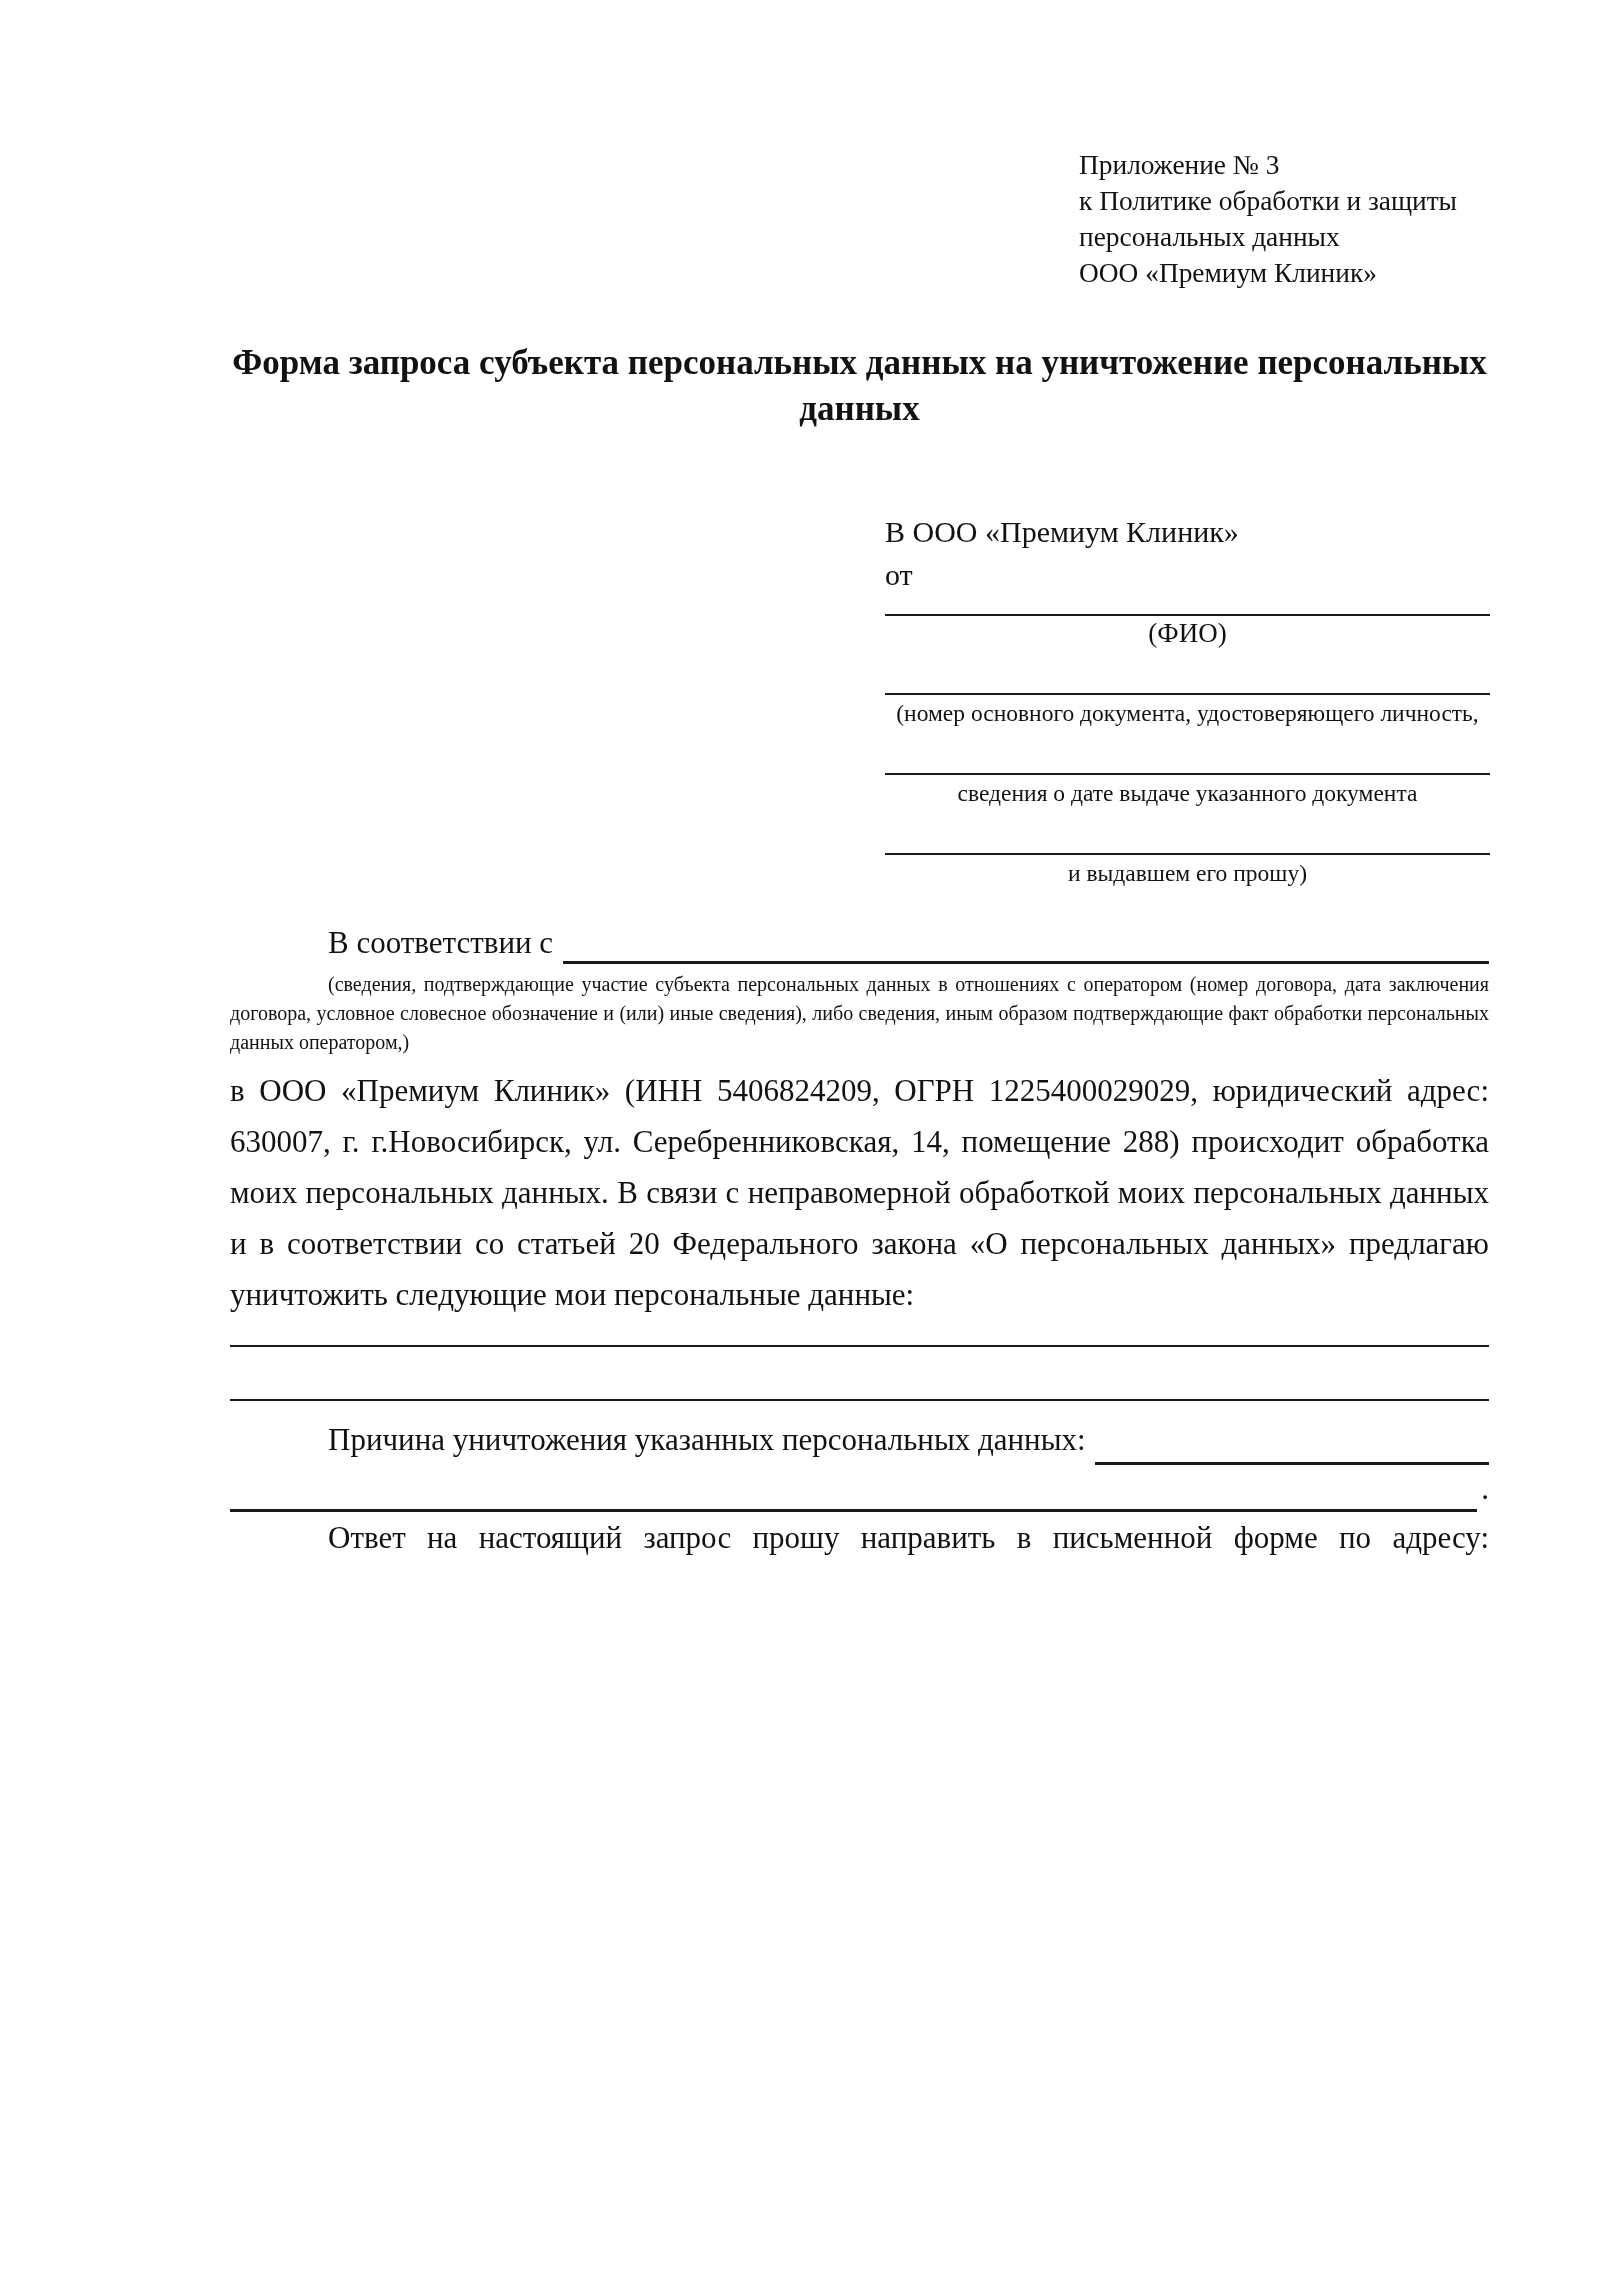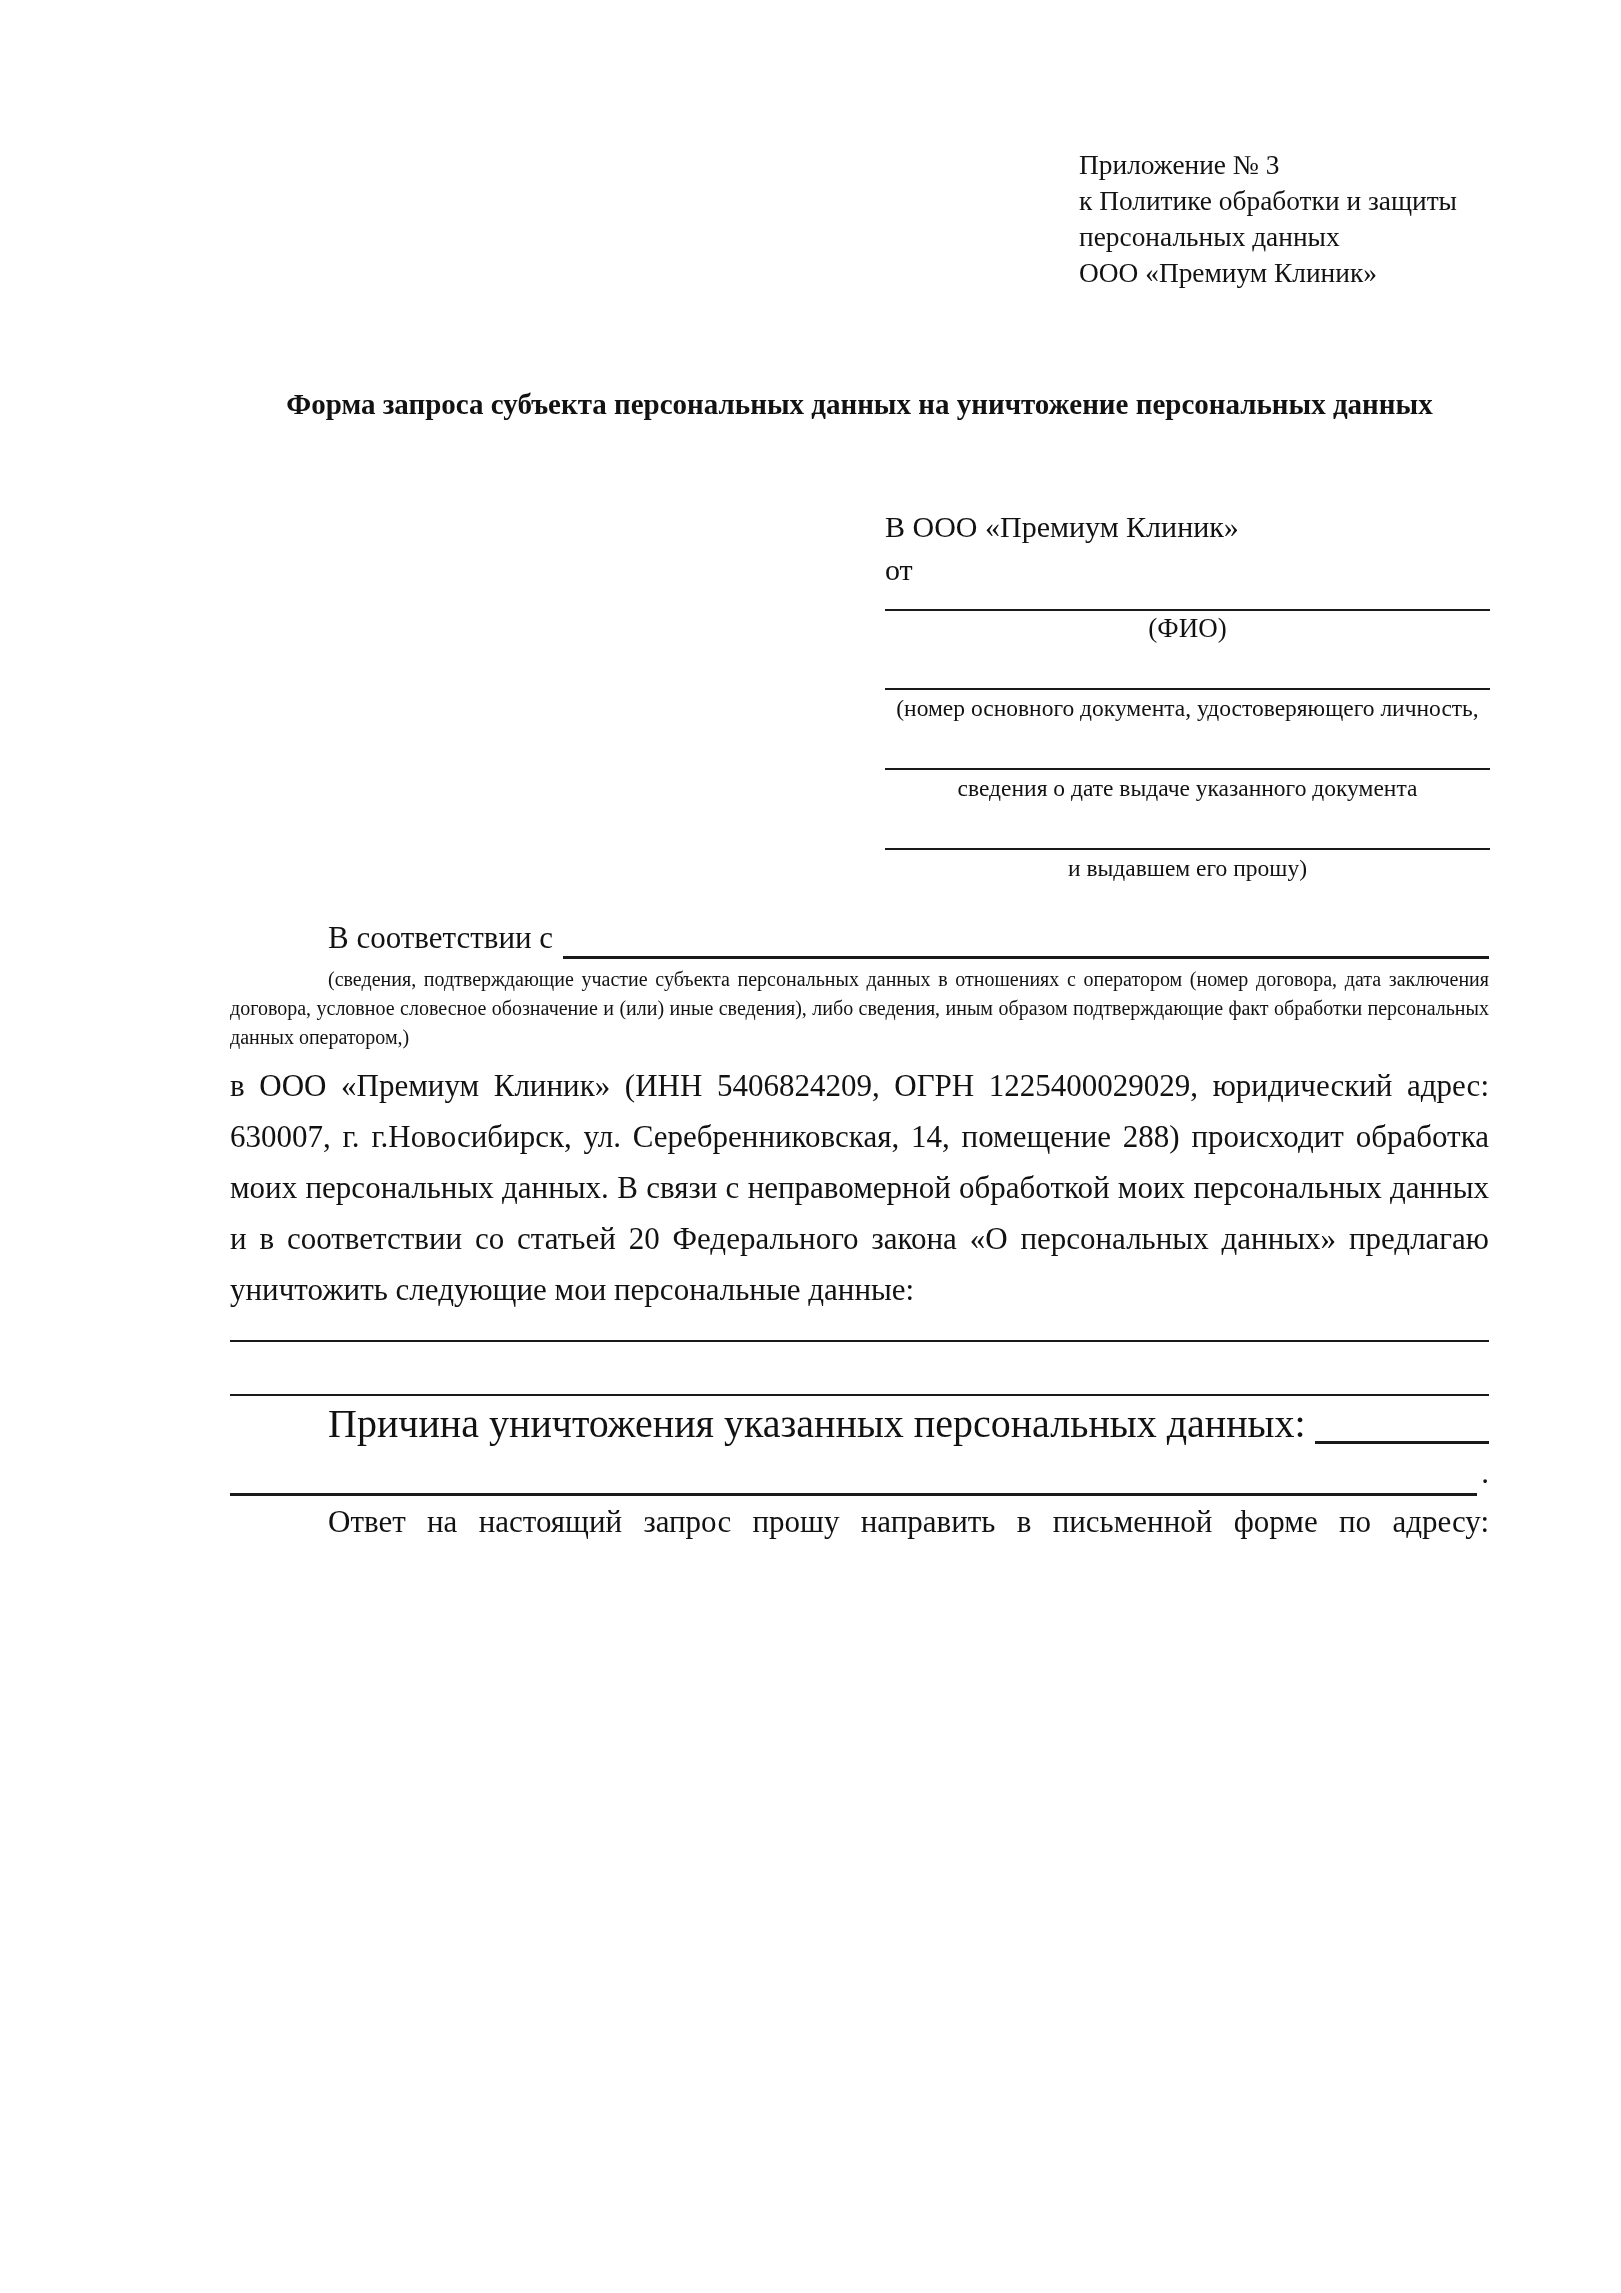--- a/index.html
+++ b/index.html
@@ -15,24 +15,24 @@
     padding: 147px 131px 16px 230px;
     overflow: hidden;
   }
   .content { width: 1259px; }
 
   
   .header-block { margin-left: 849px; font-size: 27.4px; line-height: 36px; }
 
   
   .doc-title {
-    margin-top: 90px;
+    margin-top: 49px;
     text-align: center;
     font-weight: bold;
-    font-size: 29px;
+    font-size: 35px;
     line-height: 46px;
   }
 
   
   .addressee { margin-top: 78px; margin-left: 655px; width: 605px; font-size: 30px; }
   .addr-to, .addr-from { line-height: 43px; }
   .addr-rule { height: 17.6px; border-bottom: 2.9px solid #1a1a1a; }
   .addr-rule.gap { margin-top: 27.4px; }
   .addr-caption { text-align: center; font-size: 23.5px; line-height: 29px; padding-top: 3.9px; }
   .addr-caption.fio { font-size: 27px; }
@@ -58,21 +58,21 @@
     line-height: 51px;
     text-align: justify;
   }
 
   
   .blank-line { border-bottom: 2.9px solid #1a1a1a; }
   .blank-line.first { height: 25.5px; }
   .blank-line.second { height: 52px; }
 
   
-  .reason-row { display: flex; align-items: flex-start; font-size: 40px; line-height: 51px; margin-top: 2px; }
+  .reason-row { display: flex; align-items: flex-end; font-size: 31px; line-height: 51px; margin-top: 13px; }
   .reason-label { white-space: nowrap; padding-left: 98px; }
   .reason-row .fill-rule { height: 43px; }
 
   
   .dot-row { display: flex; align-items: flex-end; font-size: 31px; line-height: 47px; }
   .dot-row .fill-rule { margin-left: 0; height: 39px; }
   .dot-terminator { padding-left: 3.9px; }
 
   
   .response-line {

